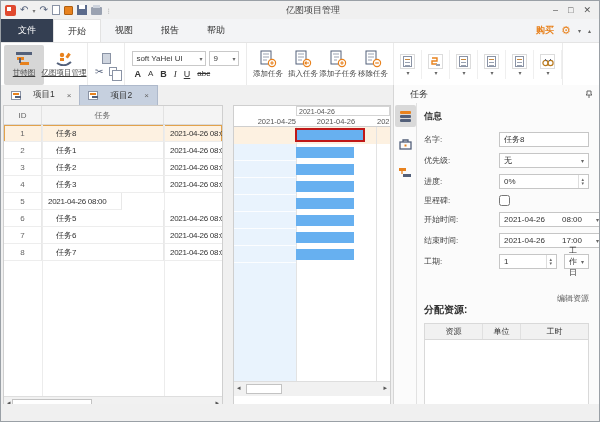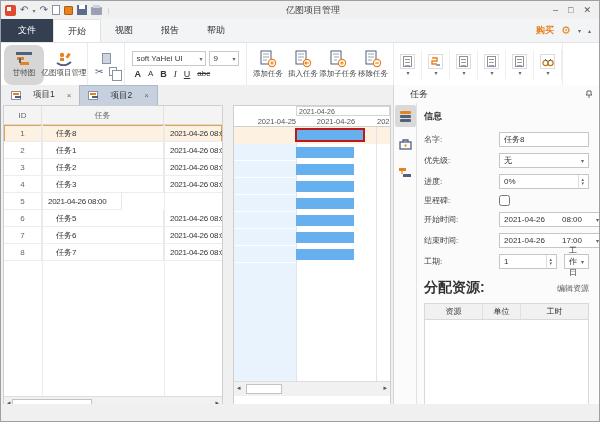--- a/index.html
+++ b/index.html
@@ -28,21 +28,21 @@
   .file-tab{width:52px;background:#343f52;color:#fff;font-size:9px;display:flex;align-items:center;justify-content:center;}
   .mtab{padding:0 14px;font-size:9px;display:flex;align-items:center;color:#333;}
   .mtab.active{background:#fff;border:1px solid #e2e2e2;border-bottom:none;}
   .menu-right{margin-left:auto;display:flex;align-items:center;gap:7px;padding-right:8px;}
   .buy{color:#e8821e;font-size:9px;font-weight:bold;}
   .gear{color:#e8821e;font-size:11px;line-height:11px;}
   .tiny-caret{font-size:6px;color:#666;}
   
   .ribbon{height:44px;background:#fff;border-bottom:1px solid #dcdcdc;display:flex;align-items:stretch;}
   .rgroup{display:flex;align-items:center;border-right:1px solid #ebebeb;padding:2px 3px;}
-  .bigbtn{width:40px;height:40px;display:flex;flex-direction:column;align-items:center;justify-content:center;gap:2px;border-radius:8px;}
+  .bigbtn{width:40px;height:40px;display:flex;flex-direction:column;align-items:center;justify-content:center;gap:2px;border-radius:2px;text-decoration:underline;}
   .bigbtn.sel{background:#d6d6d6;}
   .bigbtn .lbl{font-size:7.5px;color:#444;white-space:nowrap;}
   .clipcol{display:flex;flex-direction:column;gap:3px;padding:0 4px;align-items:center;}
   .cliprow{display:flex;gap:6px;align-items:center;}
   .copy-ic{width:8px;height:9px;border:1px solid #8a93a5;background:#fff;position:relative;}
   .copy-ic:after{content:"";position:absolute;left:2px;top:2px;width:8px;height:9px;border:1px solid #8a93a5;background:#fff;}
   .paste-ic{width:9px;height:11px;background:#cfd5df;border:1px solid #8a93a5;}
   .scissors{font-size:10px;color:#53607a;line-height:10px;}
   .fontgrp{display:flex;flex-direction:column;gap:3px;padding:2px 4px;}
   .fontrow{display:flex;gap:3px;}
@@ -129,21 +129,21 @@
   .fctrl .caret{margin-left:auto;font-size:6px;color:#666;}
   .spin{margin-left:auto;display:flex;flex-direction:column;line-height:4px;font-size:5px;color:#666;
     border-left:1px solid #ddd;padding-left:2px;height:13px;justify-content:center;}
   .datetxt{width:58px;}
   .timetxt{width:34px;}
   .cb{width:11px;height:11px;margin:0;}
   .durbox{display:flex;flex:1;gap:7px;}
   .durbox .fctrl.small{flex:none;width:58px;}
   .durbox .fctrl.unit{flex:1;}
   .resrow{display:flex;align-items:center;margin:10px 0 6px;}
-  .reslabel{font-weight:bold;color:#333;font-size:14px;padding-left:2px;}
+  .reslabel{font-weight:bold;color:#333;font-size:10px;padding-left:2px;margin-top:24px;}
   .editres{margin-left:auto;color:#5a5a5a;}
   .restable{border:1px solid #d9d9d9;background:#fff;margin-left:2px;}
   .res-head{display:flex;height:16px;background:#f1f1f1;border-bottom:1px solid #d9d9d9;color:#333;}
   .res-head>div{display:flex;align-items:center;justify-content:center;border-right:1px solid #e0e0e0;}
   .rc1{width:58px;}.rc2{width:38px;}.rc3{flex:1;border-right:none!important;}
   .res-body{height:100px;}
   .bottom-strip{position:absolute;left:0;right:0;bottom:0;height:9px;background:#f0f0f0;}
   
   svg{display:block;}
 </style>

